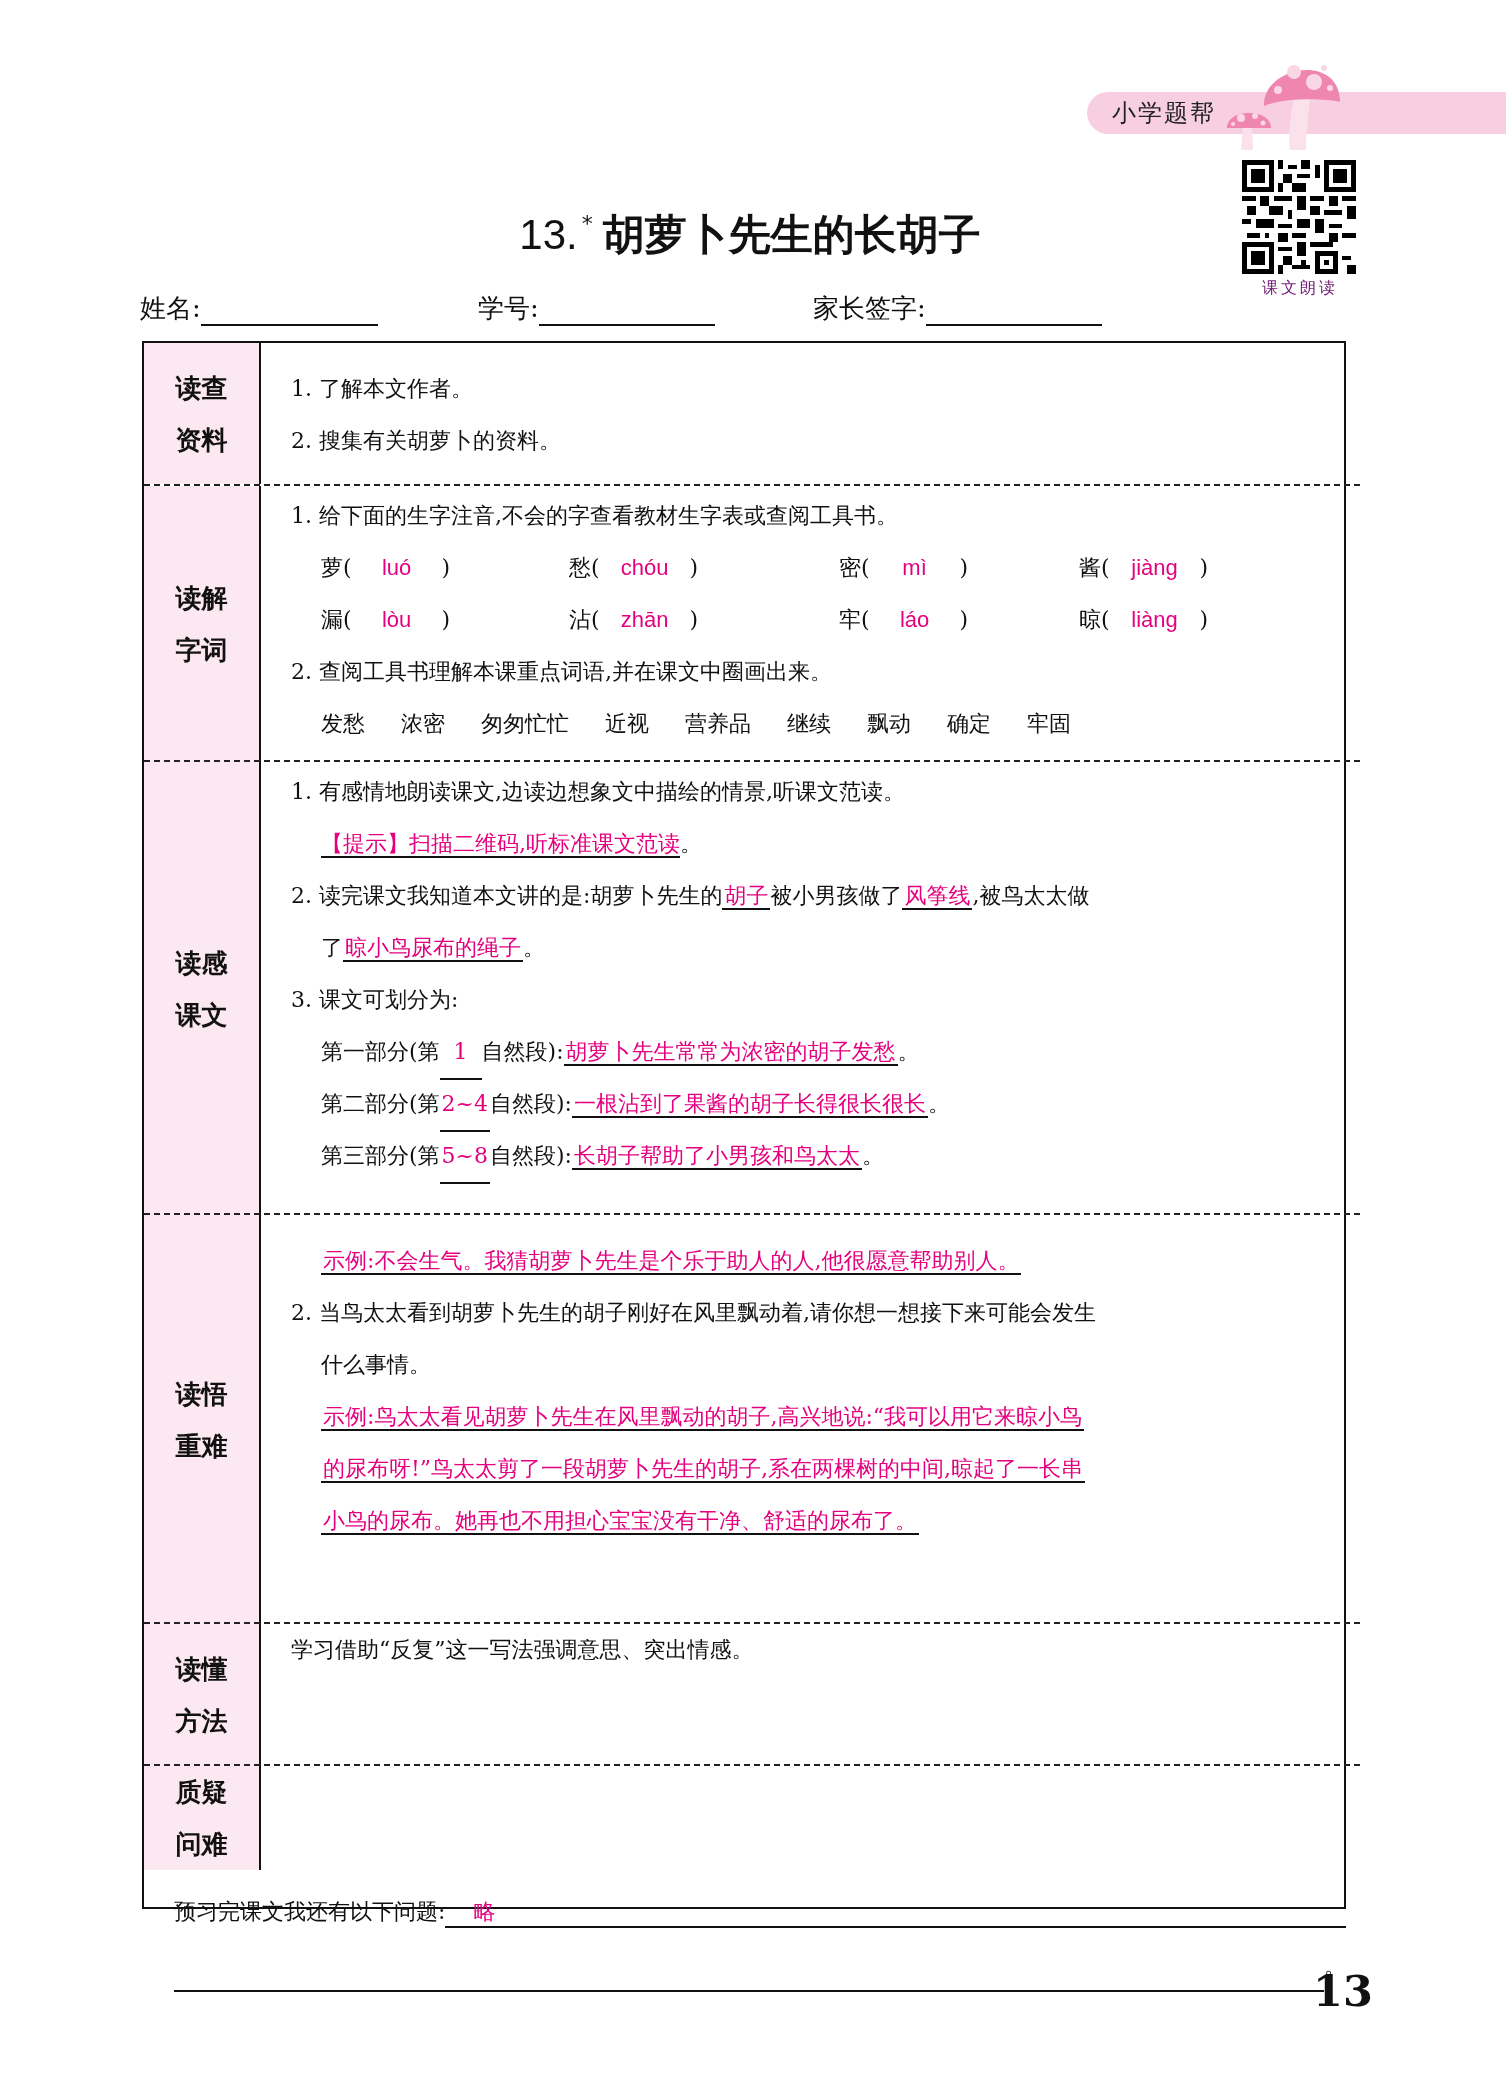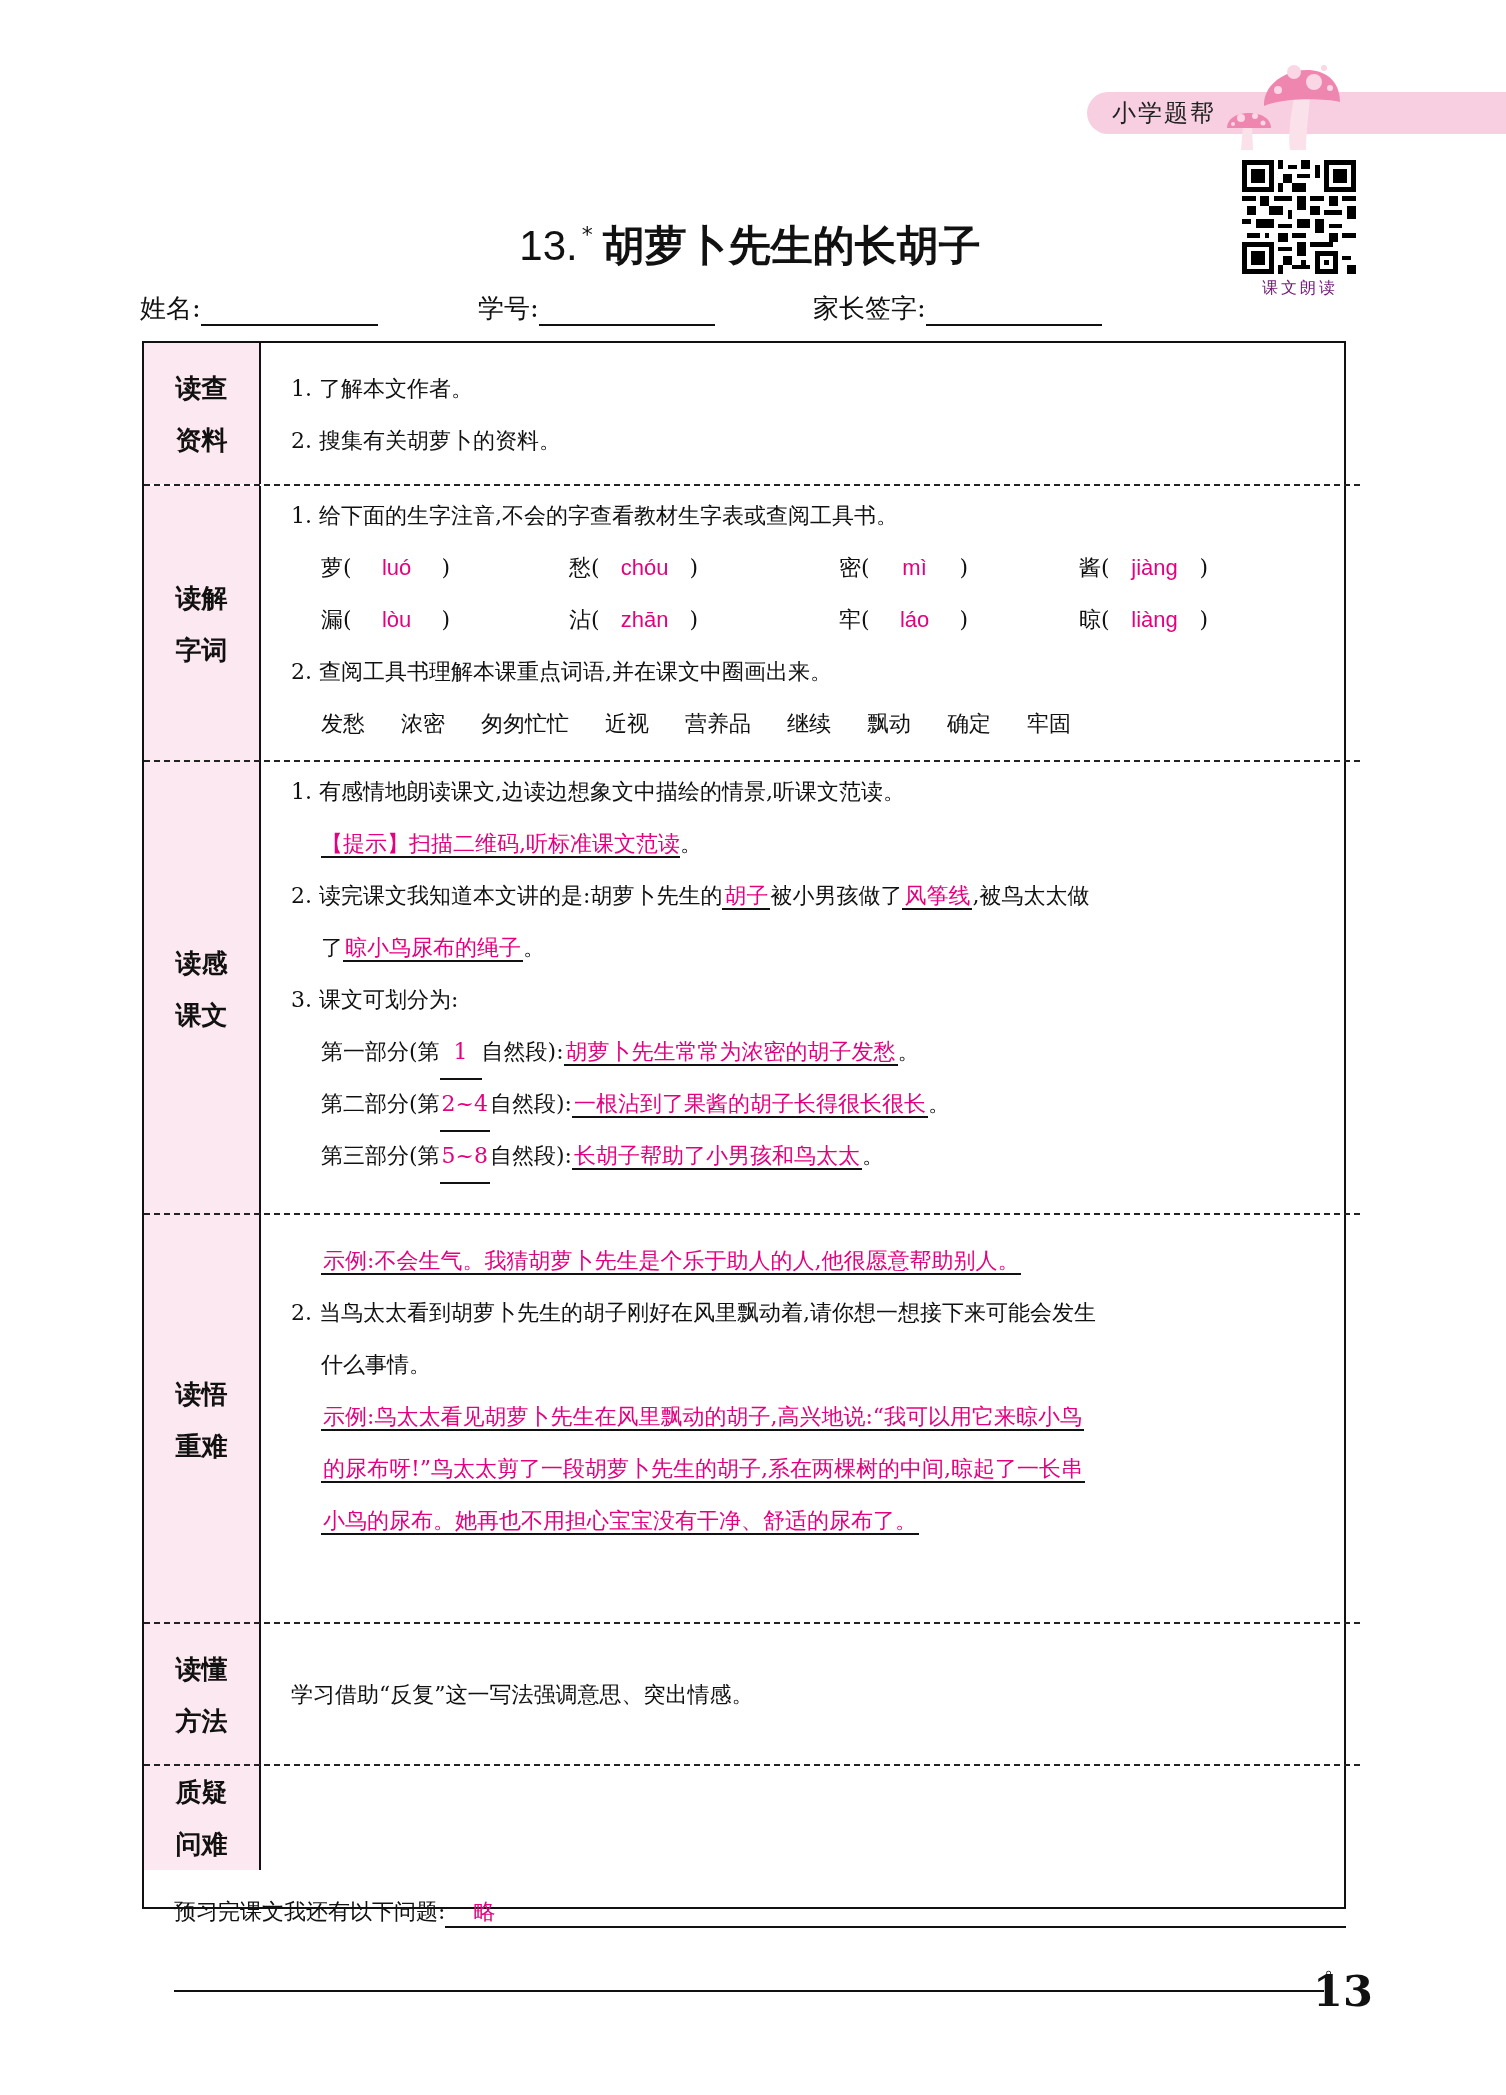--- a/index.html
+++ b/index.html
@@ -14,21 +14,21 @@
                  letter-spacing: 2px; font-family: "DejaVu Sans", sans-serif; }
   .mushroom-big { left: 1262px; top: 58px; width: 80px; height: 92px; }
   .mushroom-small { left: 1225px; top: 100px; width: 48px; height: 50px; }
 
   
   .qr { left: 1242px; top: 160px; width: 114px; height: 114px; }
   .qr-caption { left: 1248px; top: 278px; width: 104px; text-align: center; font-size: 16px;
                 color: #701a75; letter-spacing: 3px; font-family: "DejaVu Serif", serif; }
 
   
-  .title { left: 380px; top: 207px; width: 740px; text-align: center; font-size: 42px;
+  .title { left: 380px; top: 196px; width: 740px; text-align: center; font-size: 42px;
            font-weight: bold; line-height: 56px; font-family: "DejaVu Sans", sans-serif; }
   .title .num { font-weight: normal; font-family: "Liberation Sans", sans-serif; }
   .title .star { font-size: 22px; vertical-align: 18px; font-weight: normal; margin: 0 10px 0 4px; }
 
   
   .field { top: 290px; font-size: 26px; line-height: 36px; display: flex; align-items: flex-end;
            font-family: "DejaVu Serif", serif; }
   .field .blank { display: inline-block; border-bottom: 2px solid #111; height: 28px; }
 
   
@@ -222,21 +222,21 @@
       <div class="line indent"><span class="ans">的尿布呀!”鸟太太剪了一段胡萝卜先生的胡子,系在两棵树的中间,晾起了一长串</span></div>
       <div class="line indent"><span class="ans">小鸟的尿布。她再也不用担心宝宝没有干净、舒适的尿布了。</span></div>
     </div>
   </div>
 
   <div class="row" style="top:1279px; height:142px;">
     <div class="row-head">
       <span>读懂</span>
       <span>方法</span>
     </div>
-    <div class="row-body" style="display:flex;align-items:center">
+    <div class="row-body" style="display:flex;align-items:flex-start">
       <div class="line">学习借助“反复”这一写法强调意思、突出情感。</div>
     </div>
   </div>
 
   <div class="row" style="top:1421px; height:143px;flex-direction:column;">
     <div class="row-head">
       <span>质疑</span>
       <span>问难</span>
     </div>
     <div class="row-body" style="padding-top:16px">

